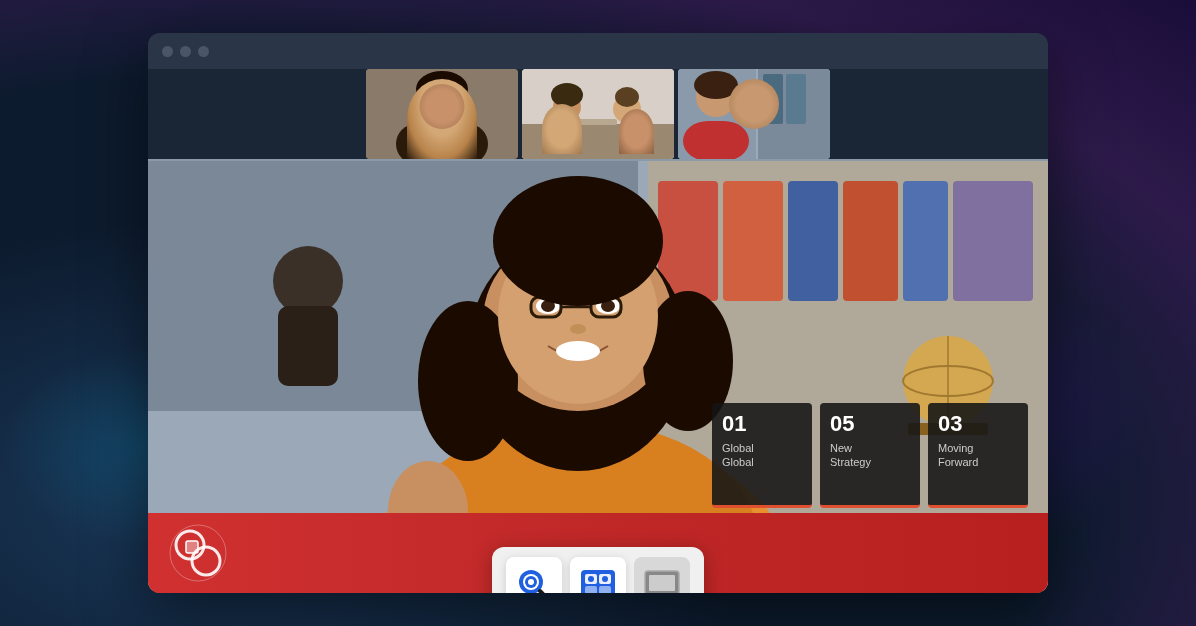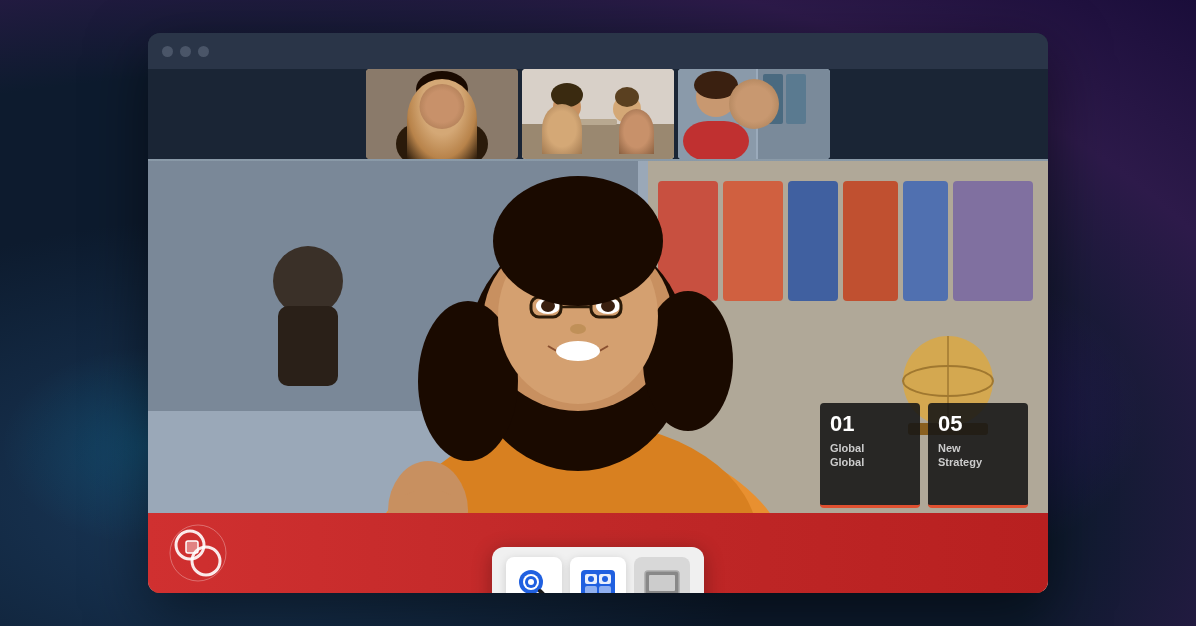--- a/index.html
+++ b/index.html
@@ -201,21 +201,20 @@
       font-weight: 700;
       color: #ffffff;
       line-height: 1;
       margin-bottom: 6px;
     }
 
     .info-card-text {
       font-size: 11px;
       color: #cccccc;
       line-height: 1.3;
-      font-weight: bold;
     }
 
     
     .bottom-toolbar {
       position: absolute;
       bottom: -30px;
       left: 50%;
       transform: translateX(-50%);
       background: #f0f0f0;
       border-radius: 12px;
@@ -388,20 +387,27 @@
               <span>Global</span>
             </div>
           </div>
           <div class="info-card">
             <div class="info-card-number">05</div>
             <div class="info-card-text">
               <span>New</span><br>
               <span>Strategy</span>
             </div>
           </div>
+          <div class="info-card">
+            <div class="info-card-number">03</div>
+            <div class="info-card-text">
+              <span>Moving</span><br>
+              <span>Forward</span>
+            </div>
+          </div>
         </div>
       </div>
     </div>
 
     <div class="bottom-toolbar">
       <div class="toolbar-btn toolbar-btn-active">
         <svg width="38" height="38" viewBox="0 0 38 38" xmlns="http://www.w3.org/2000/svg">
           <circle cx="16" cy="16" r="12" fill="#2060e0"></circle>
           <circle cx="16" cy="16" r="8" fill="#ffffff"></circle>
           <circle cx="16" cy="16" r="6" fill="#2060e0"></circle>

